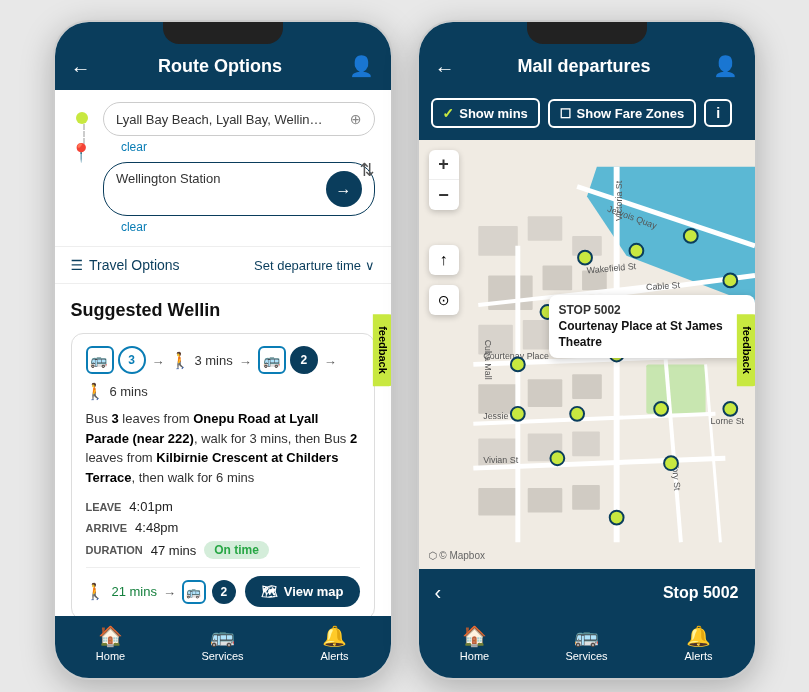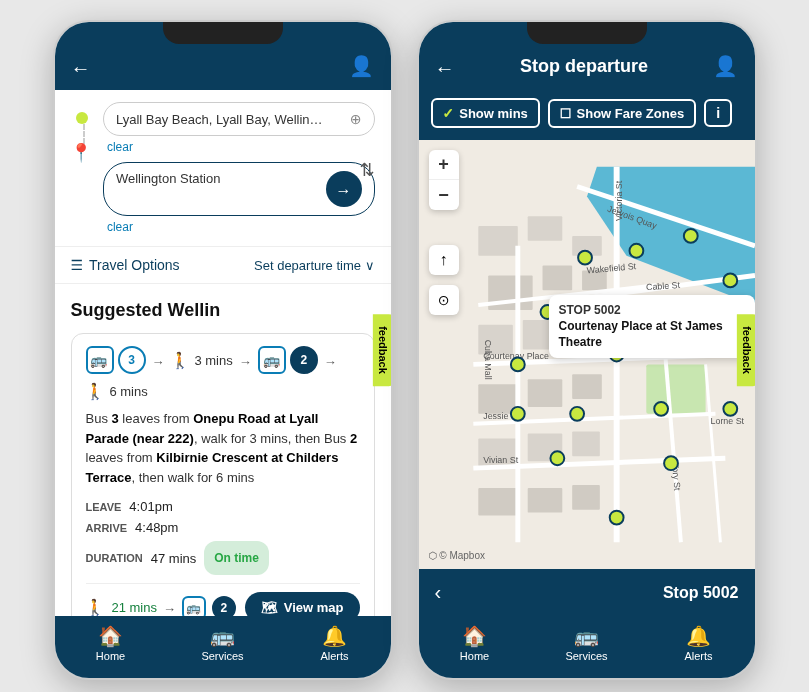--- a/index.html
+++ b/index.html
@@ -108,21 +108,21 @@
     .go-btn {
       width: 36px; height: 36px;
       background: #0a3d5c;
       border-radius: 50%;
       display: flex; align-items: center; justify-content: center;
       color: #fff; font-size: 16px; cursor: pointer; flex-shrink: 0;
     }
     .clear-link {
       color: #0a7db5;
       font-size: 12px;
-      margin-left: 4px;
+      margin-left: 18px;
       margin-bottom: 4px;
       cursor: pointer;
       display: block;
     }
     .dashed-line {
       width: 2px; height: 20px;
       border-left: 2px dashed #ccc;
       margin-left: 5px;
       margin-bottom: 0;
     }
@@ -191,21 +191,21 @@
       color: #333;
       line-height: 1.5;
       margin-bottom: 12px;
     }
     .route-description strong { color: #000; }
     .on-time-badge {
       display: inline-block;
       background: #d4edda;
       color: #28a745;
       border-radius: 12px;
-      padding: 10px 10px;
+      padding: 2px 10px;
       font-size: 12px;
       font-weight: 600;
     }
     .route-bottom-row {
       display: flex;
       align-items: center;
       justify-content: space-between;
       margin-top: 8px;
       padding-top: 8px;
       border-top: 1px solid #eee;
@@ -414,20 +414,21 @@
 </head>
 <body>
 
 <div class="phones-container">
 
   <div class="phone">
     <div class="phone-notch"></div>
 
     <div class="phone-header">
       <span class="back-btn">←</span>
+      <span class="title">Route Options</span>
       <span class="user-icon">👤</span>
     </div>
 
     <div class="route-body">
 
       <div class="search-section">
         <div style="display:flex; align-items:flex-start; gap:10px; position:relative;">
 
           <div style="display:flex; flex-direction:column; align-items:center; padding-top:10px; gap:0;">
             <div class="location-dot"></div>
@@ -543,21 +544,21 @@
         <span>Alerts</span>
       </div>
     </div>
   </div>
 
   <div class="phone map-phone">
     <div class="phone-notch"></div>
 
     <div class="phone-header">
       <span class="back-btn">←</span>
-      <span class="title">Stop departure</span>
+      <span class="title">Mall departures</span>
       <span class="user-icon">👤</span>
     </div>
 
     <div class="map-toolbar">
       <button class="show-stops-btn">
         <span class="checkmark">✓</span>
         <span>Show mins</span>
       </button>
       <button class="show-fare-btn">
         <span>☐</span>

